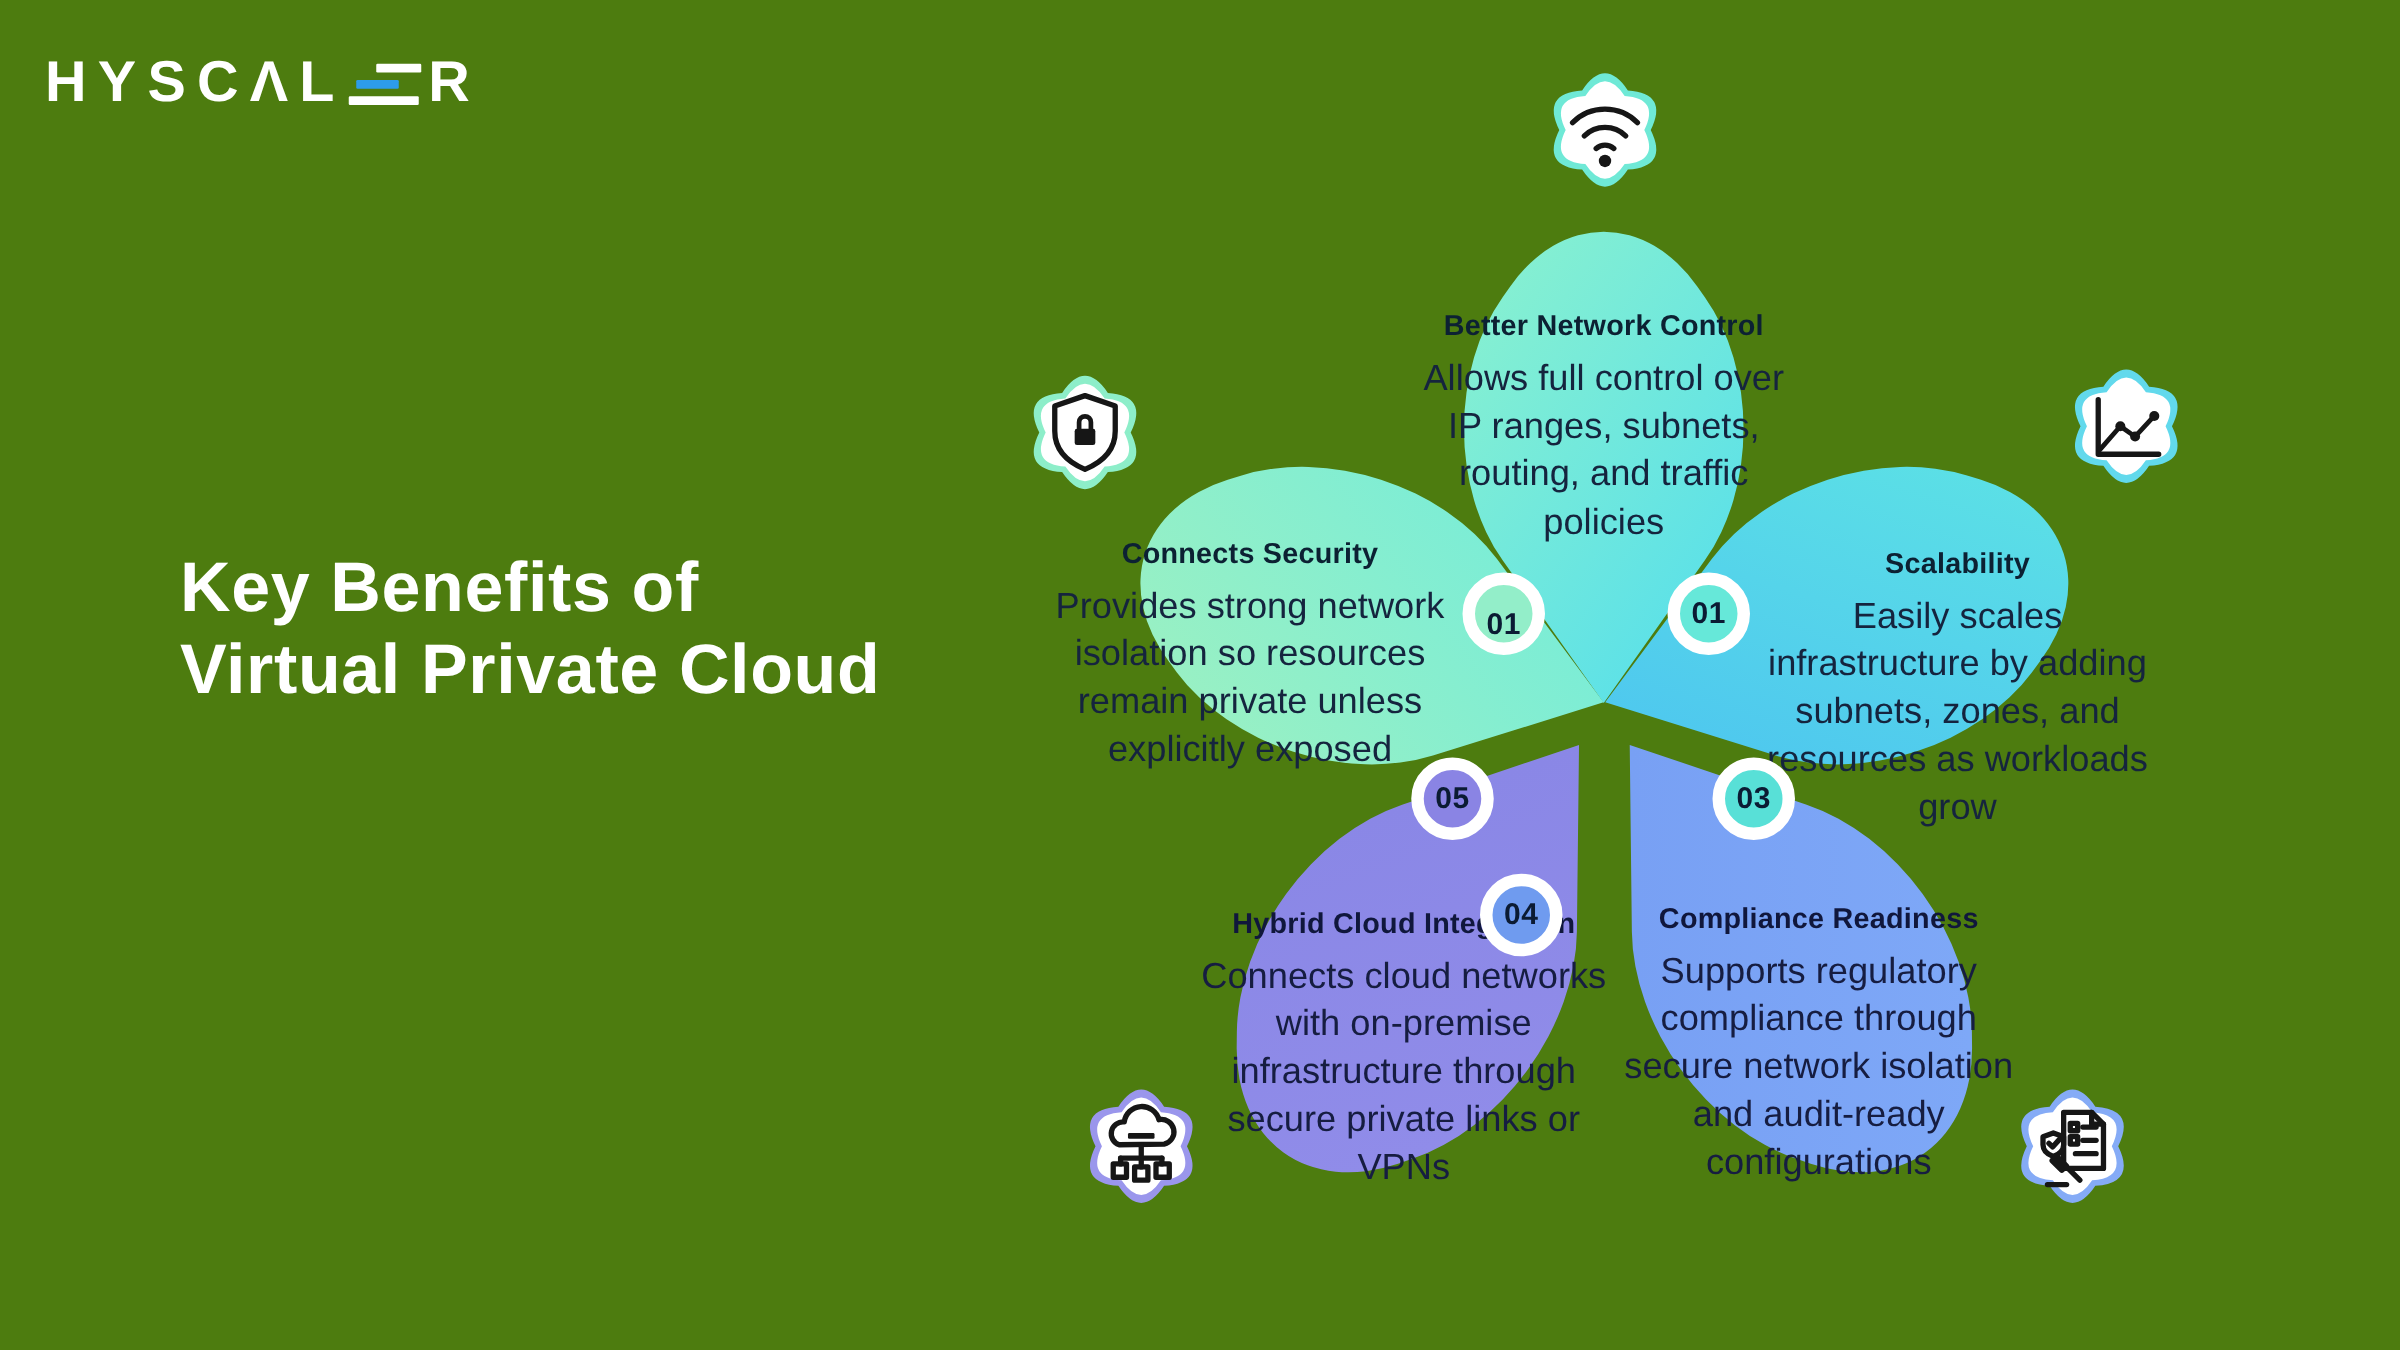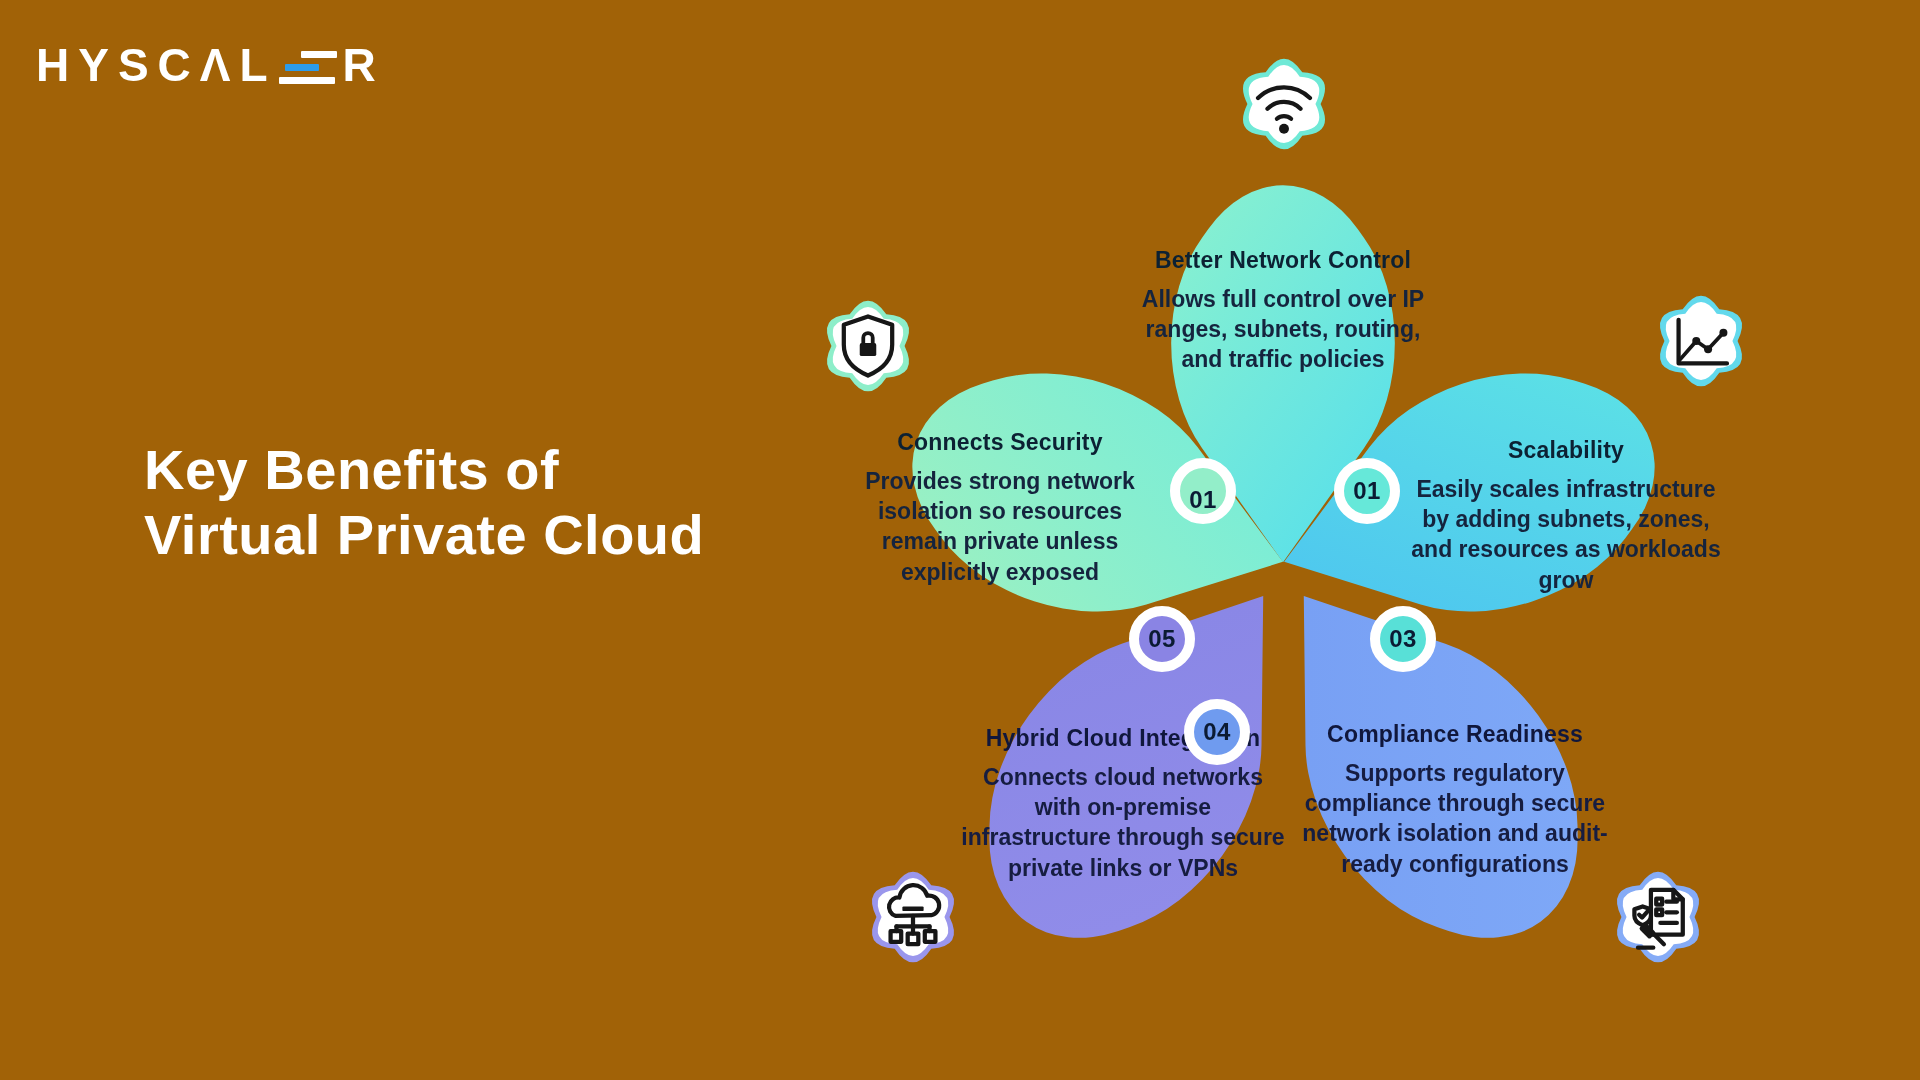--- a/index.html
+++ b/index.html
@@ -1,18 +1,18 @@
 <!DOCTYPE html>
 <html><head>
 <meta charset="utf-8">
 <style>
   * { margin:0; padding:0; box-sizing:border-box; }
   html,body { width:1920px; height:1080px; background:#000; overflow:hidden;
               font-family:"Liberation Sans", sans-serif; }
-  .stage { position:relative; width:1920px; height:1080px; background:#a16207; }
+  .stage { position:relative; width:1920px; height:1080px; background:#4d7c0f; }
 
   
   .logo { position:absolute; left:36px; top:42px; display:flex; align-items:center; }
   .logo-text { color:#fff; font-size:46px; font-weight:700; letter-spacing:9px; line-height:1; }
   .logo-e { display:flex; flex-direction:column; gap:6px; width:58px; margin:4px 6px 0 2px; }
   .logo-e .bar { height:7px; border-radius:1px; background:#fff; }
   .logo-e .bar.b1 { width:36px; margin-left:22px; }
   .logo-e .bar.b2 { width:34px; margin-left:6px; background:#2D9CEA; }
   .logo-e .bar.b3 { width:56px; }
   .logo-r { color:#fff; font-size:46px; font-weight:700; line-height:1; }
@@ -32,21 +32,21 @@
                       transform:rotate(72deg) scaleY(1.41) rotate(45deg); }
   .petal-hybrid     { width:235px; height:235px; left:1008px; top:668px;
                       transform:rotate(216deg) scaleY(1.41) rotate(45deg); }
   .petal-compliance { width:235px; height:235px; left:1324px; top:668px;
                       transform:rotate(144deg) scaleY(1.41) rotate(45deg); }
 
   
   .petal-text { position:absolute; text-align:center; color:#13233C; z-index:4; }
   .petal-text h3 { font-size:23px; font-weight:700; line-height:1.25; margin-bottom:9px;
                    color:#0C2133; letter-spacing:.2px; }
-  .petal-text p  { font-size:23px; line-height:1.32; font-weight:700; color:#15243E; }
+  .petal-text p  { font-size:29px; line-height:1.32; font-weight:400; color:#15243E; }
   .text-top        { left:1130px; top:246px; width:306px; }
   .text-security   { left:842px;  top:428px; width:316px; }
   .text-scalability{ left:1408px; top:436px; width:316px; }
   .text-hybrid     { left:958px;  top:724px; width:330px; }
   .text-compliance { left:1290px; top:720px; width:330px; }
   .text-hybrid h3, .text-compliance h3 { color:#10173C; }
   .text-hybrid p,  .text-compliance p  { color:#161D41;text-align:center; }
 
   
   .num-badge { position:absolute; width:66px; height:66px; border:10px solid #fff;

